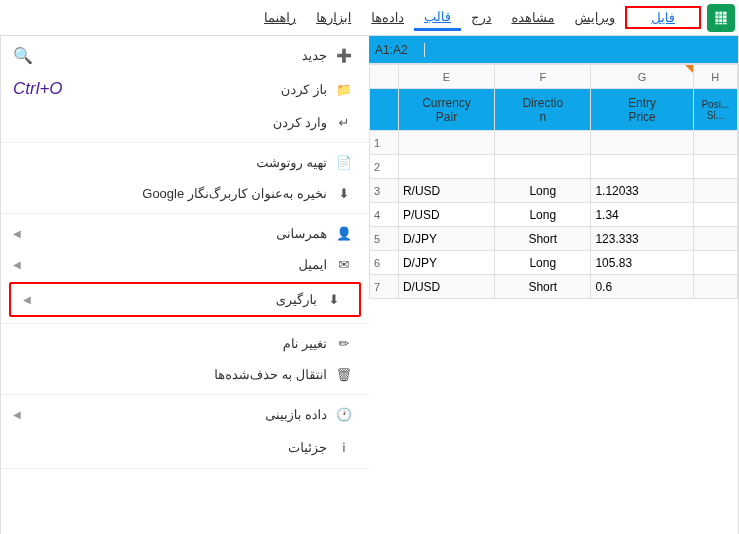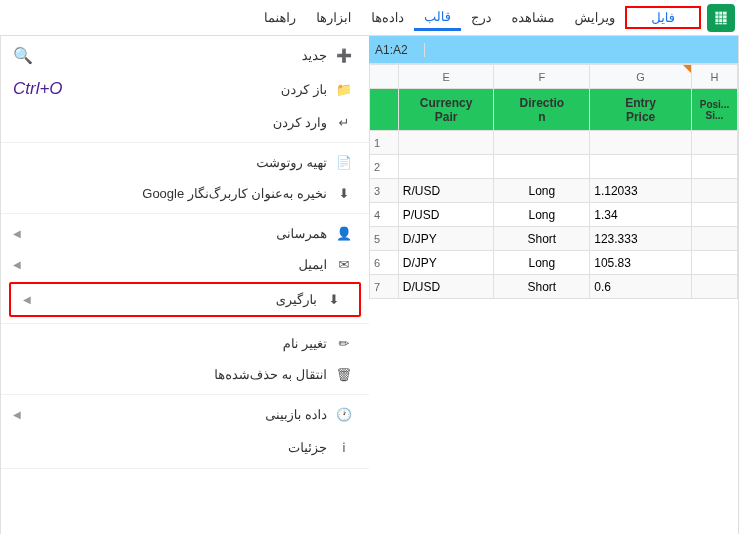--- a/index.html
+++ b/index.html
@@ -24,20 +24,21 @@
       padding: 0 4px;
       direction: rtl;
       justify-content: flex-start;
     }
     .menu-item {
       padding: 4px 10px;
       cursor: pointer;
       font-size: 13px;
       color: #333;
       white-space: nowrap;
+      text-decoration: underline;
     }
     .menu-item.active-file {
       color: #1a73e8;
       border: 2px solid red;
       padding: 2px 24px;
     }
     .menu-item.active-tab {
       color: #1a73e8;
       border-bottom: 3px solid #1a73e8;
     }
@@ -71,21 +72,21 @@
       flex-shrink: 0;
     }
 
     
     .formula-bar {
       display: flex;
       align-items: center;
       border-bottom: 1px solid #ddd;
       height: 28px;
       padding: 0 6px;
-      background: #7dd3fc;
+      background: #0ea5e9;
       direction: ltr;
     }
     .cell-ref {
       font-size: 12px;
       color: #333;
       min-width: 50px;
       border-right: 1px solid #ddd;
       padding-right: 6px;
       margin-right: 6px;
     }
@@ -117,22 +118,22 @@
       font-size: 11px;
       text-align: center;
       width: 24px;
     }
     .col-header-e { width: 80px; }
     .col-header-f { width: 80px; }
     .col-header-g { width: 85px; }
     .col-header-h { width: 30px; }
 
     .header-row td {
-      background: #22c55e;
-      font-weight: bold;
+      background: #0ea5e9;
+      font-weight: normal;
       color: #333;
       font-size: 12px;
       text-align: center;
       height: 42px;
       vertical-align: middle;
     }
     .data-row td { text-align: left; }
     .data-row td.num { text-align: left; }
     .data-row:nth-child(even) td { background: #f9f9f9; }
     .data-row:nth-child(odd) td { background: #fff; }

